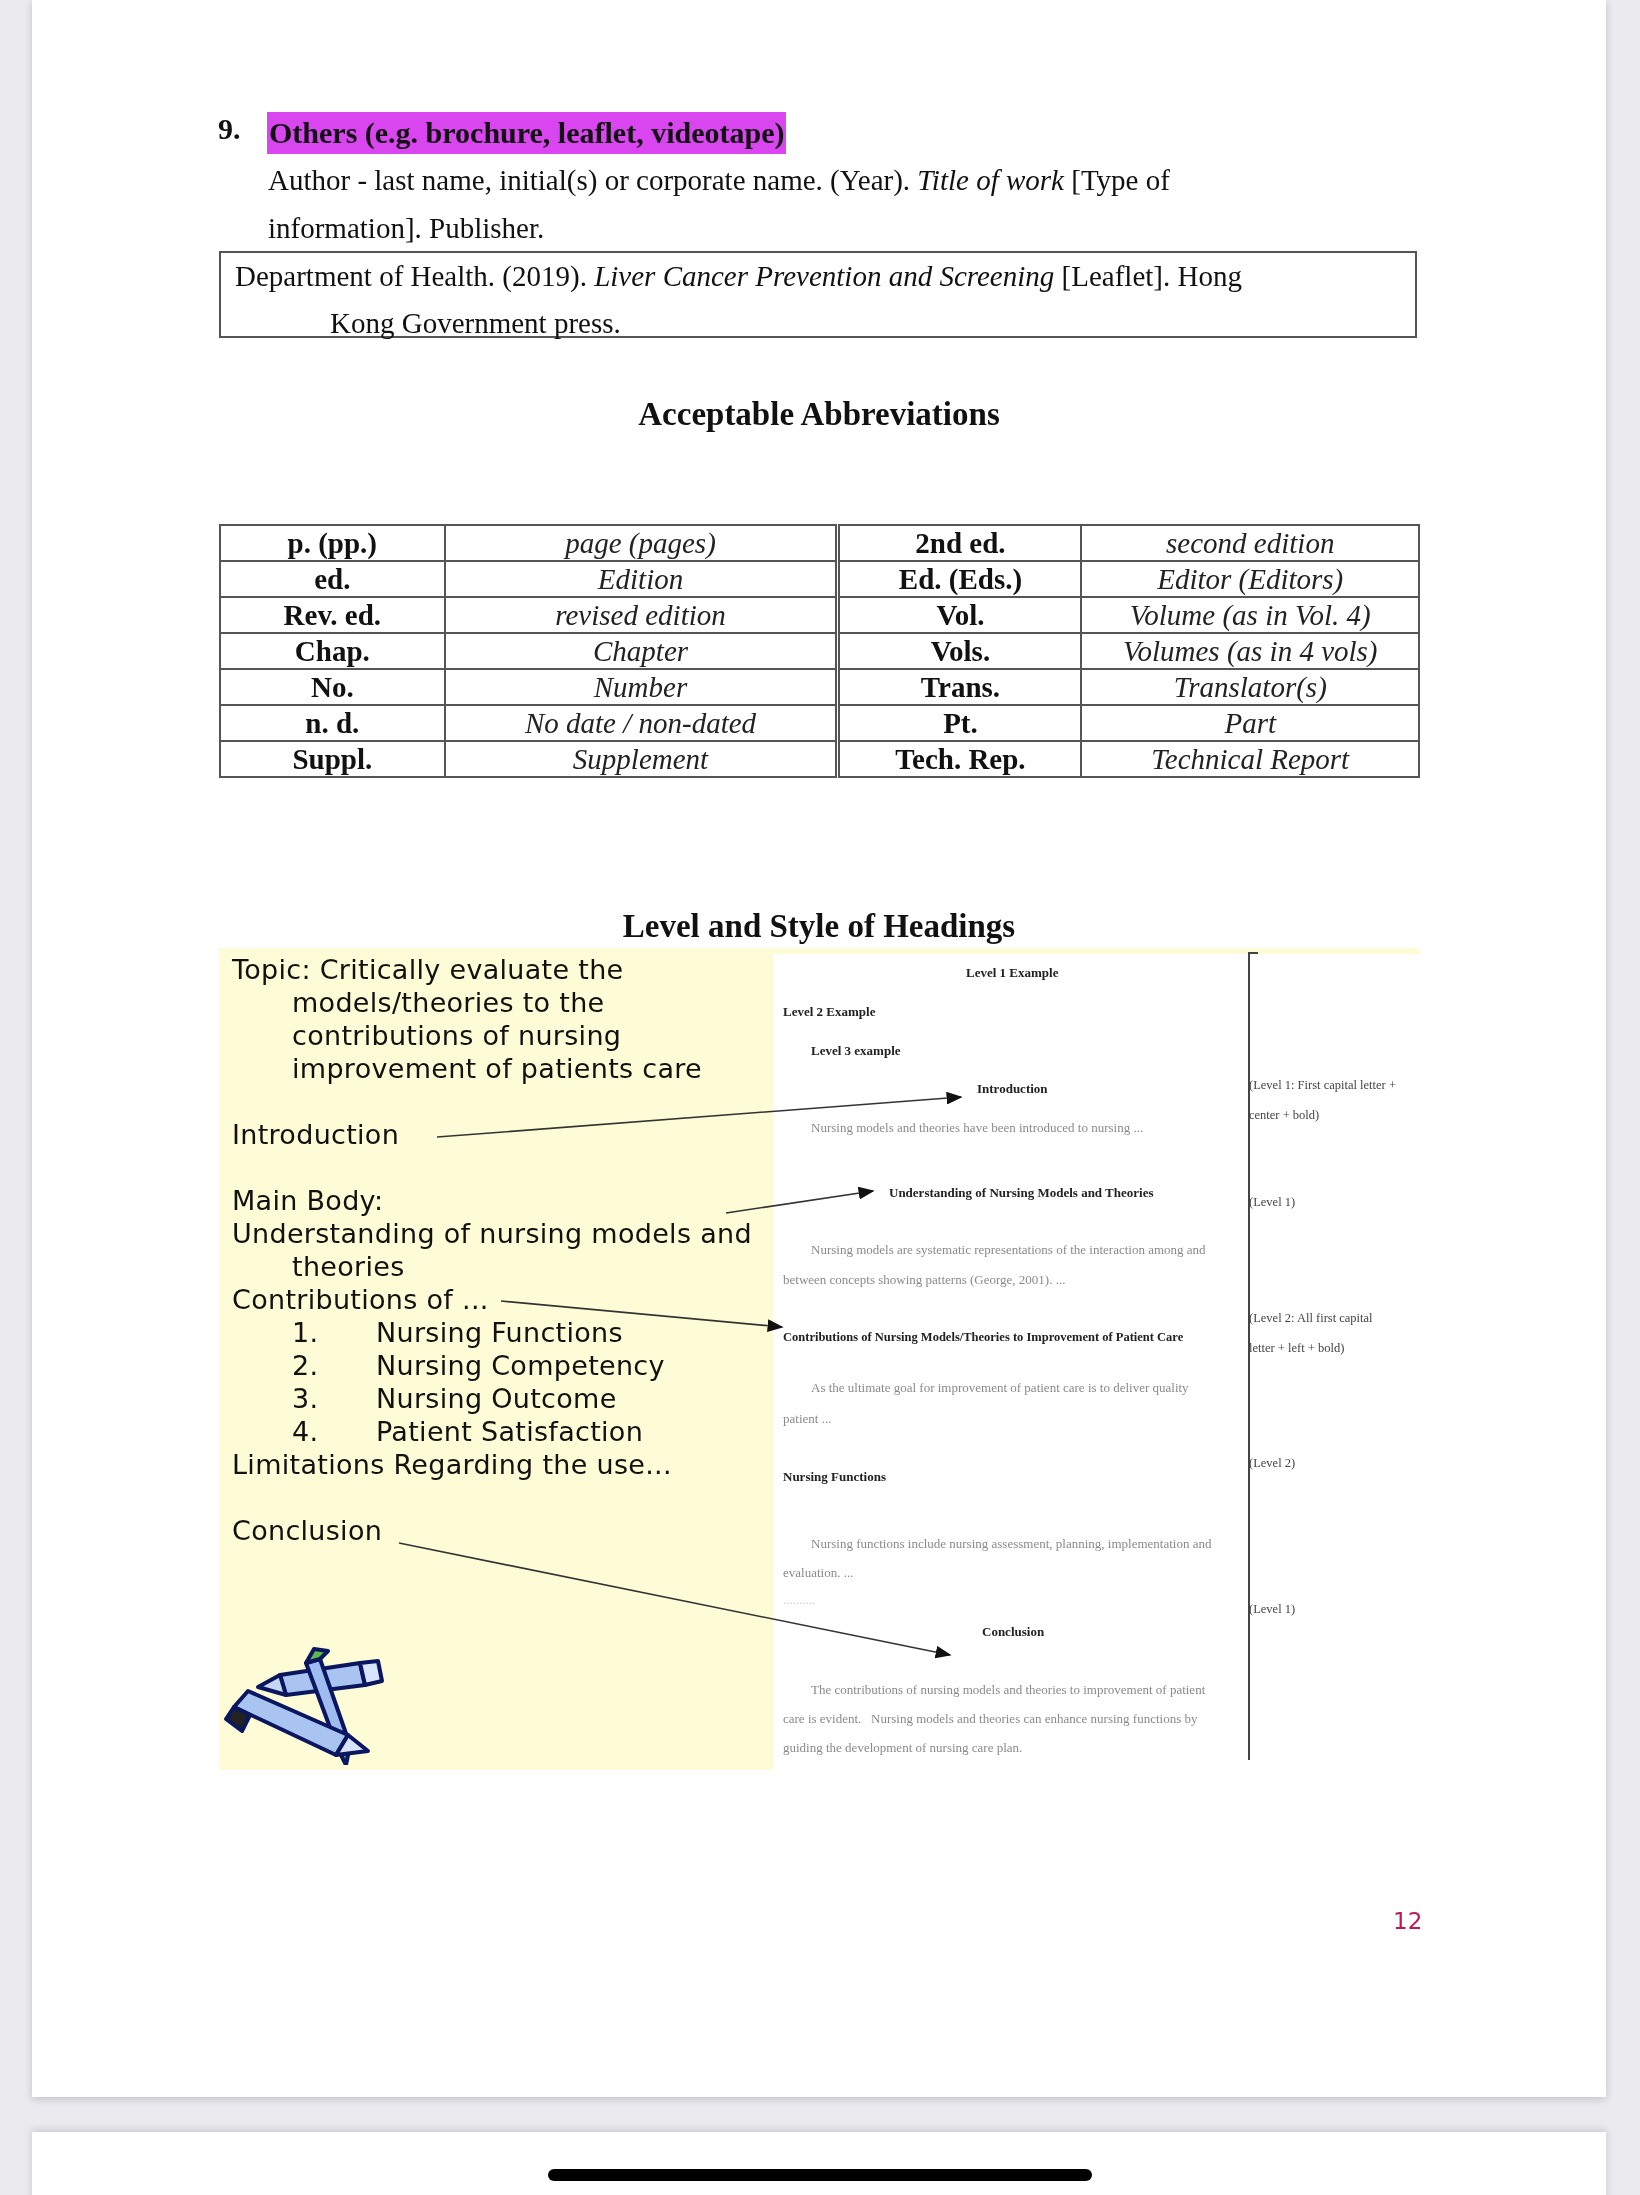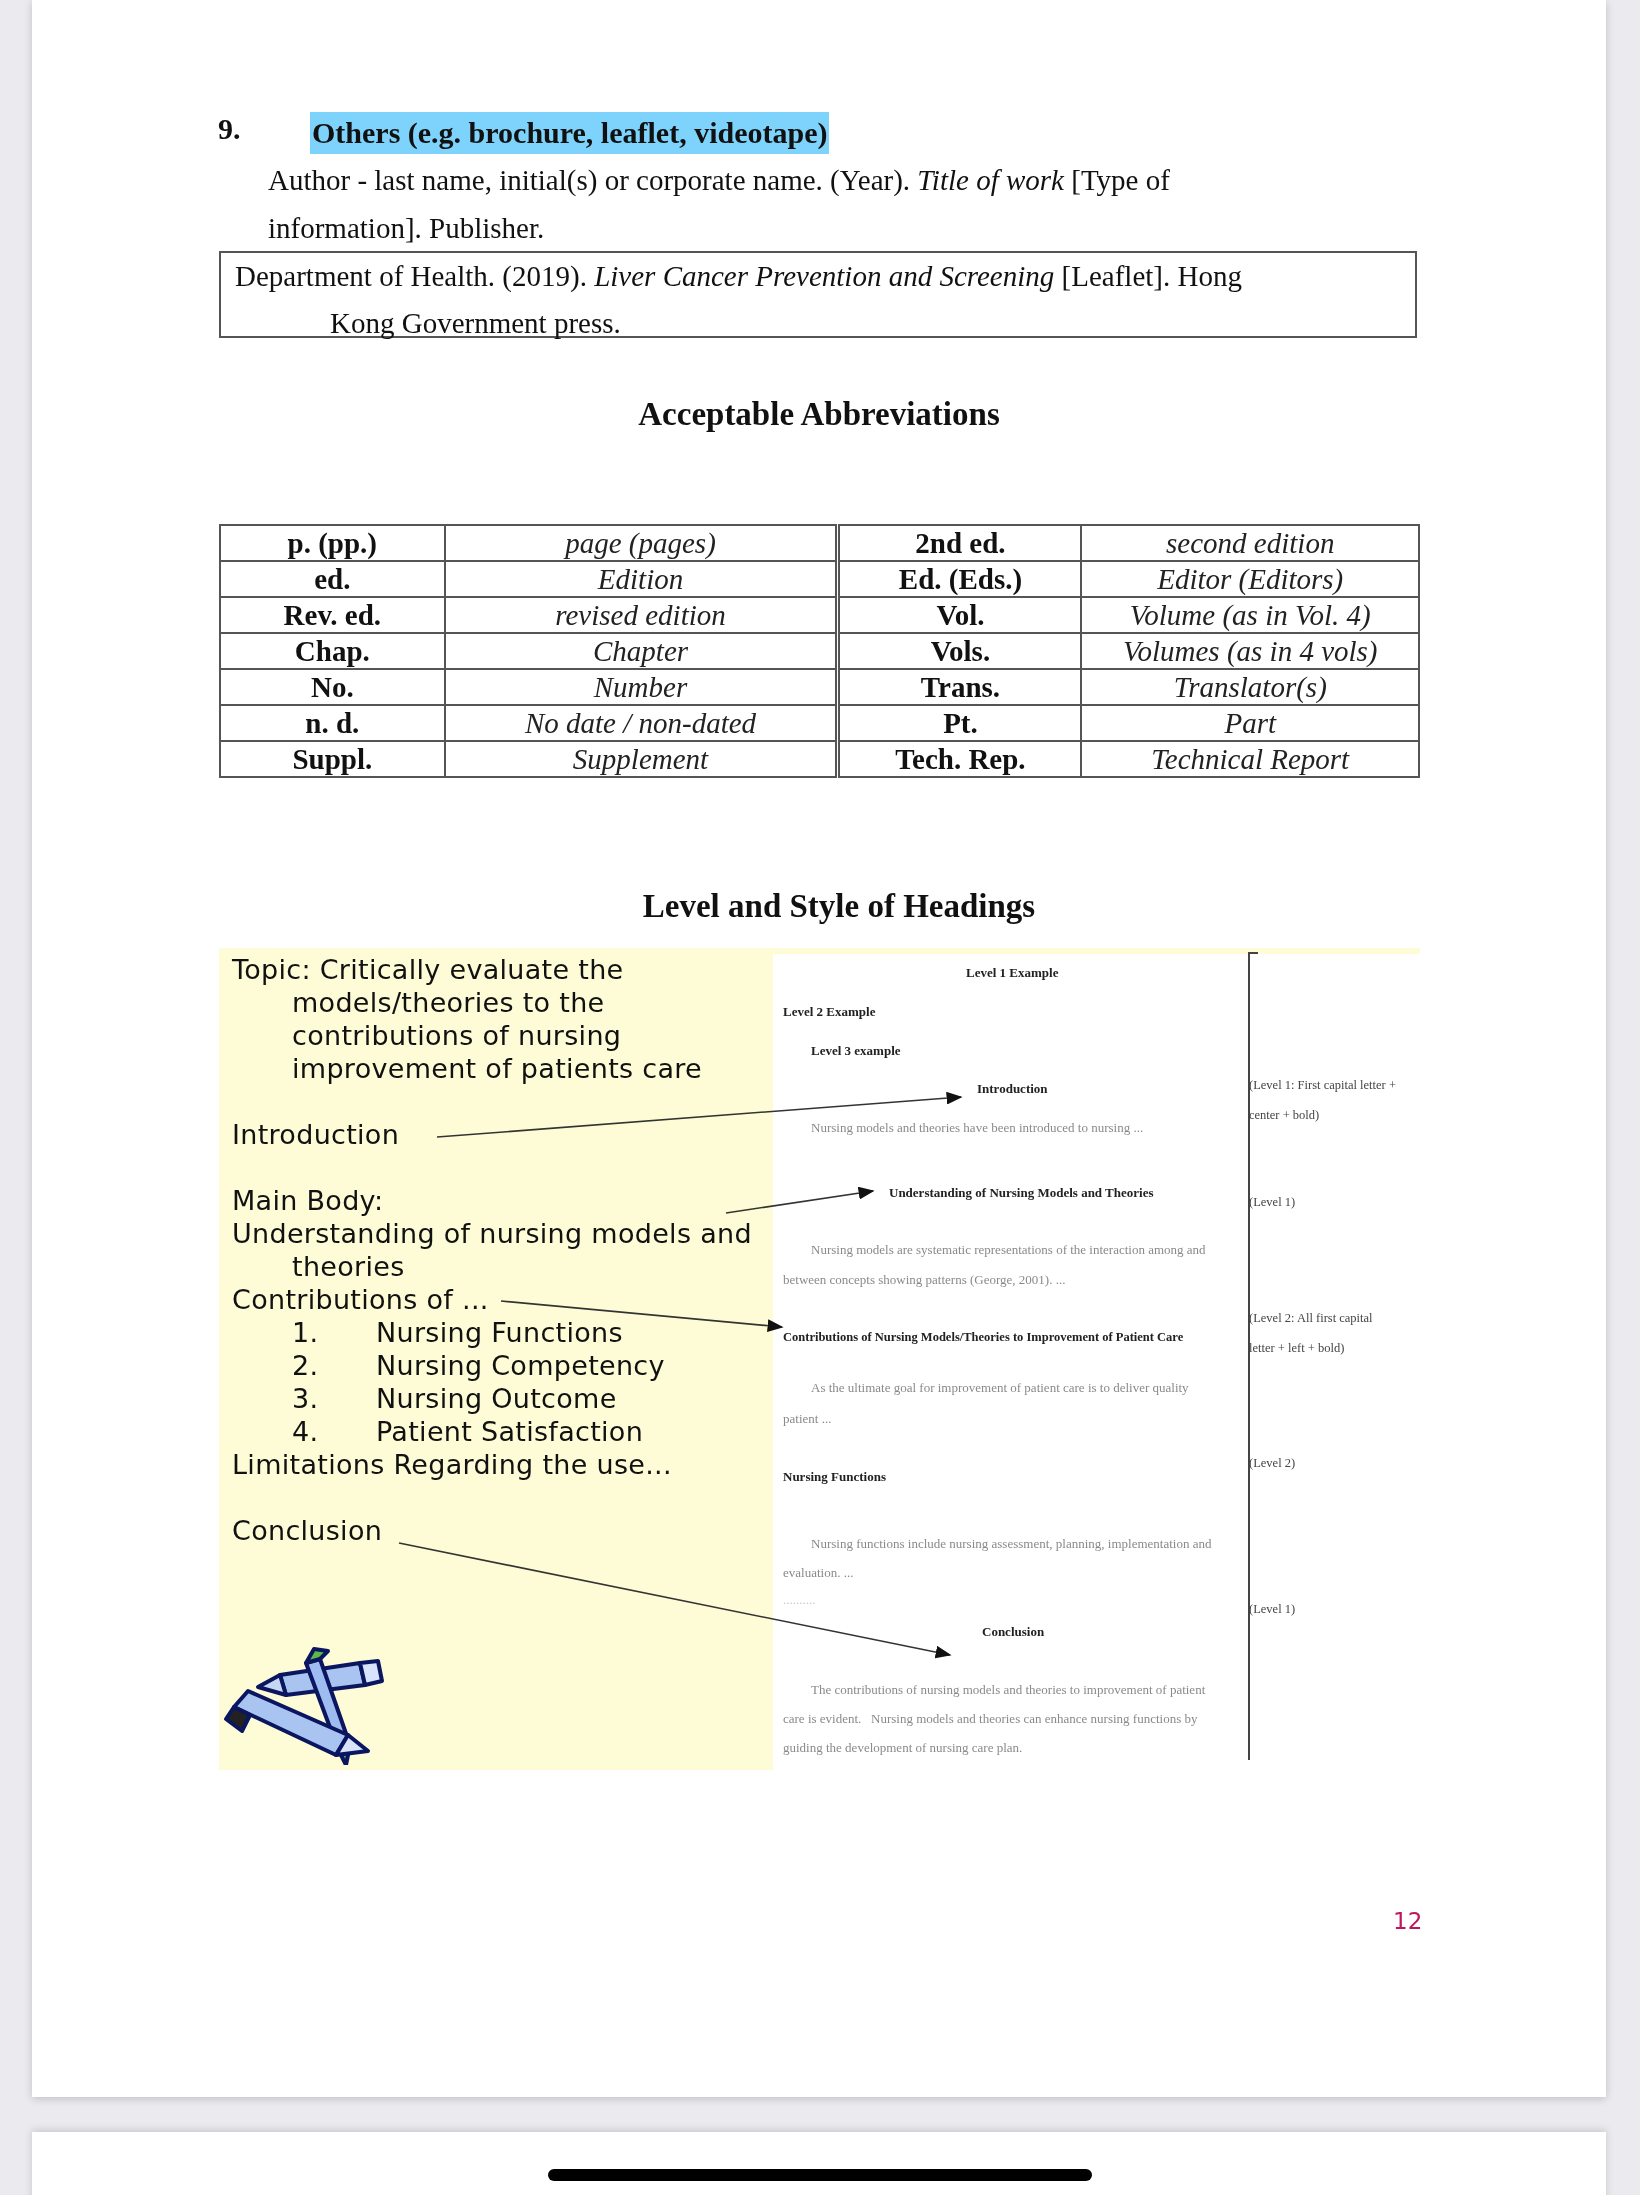--- a/index.html
+++ b/index.html
@@ -22,39 +22,39 @@
   .home-bar {
     position: absolute; left: 548px; top: 2169px; width: 544px; height: 12px;
     background: #000; border-radius: 6px;
   }
   .abs { position: absolute; }
 
   
   .sec-num { left: 218px; top: 112px; font-size: 30px; font-weight: bold; }
   .sec-title {
     left: 267px; top: 112px; font-size: 30px; font-weight: bold;
-    background: #7dd3fc; padding: 2px 2px; line-height: 38px; margin-left: 43px;
+    background: #d946ef; padding: 2px 2px; line-height: 38px;
   }
   .fmt-line { left: 268px; font-size: 29px; line-height: 47px; }
   .fmt1 { top: 157px; }
   .fmt2 { top: 205px; }
 
   .ref-box {
     left: 219px; top: 251px; width: 1198px; height: 87px;
     border: 2px solid #555; box-sizing: border-box;
     font-size: 29px; line-height: 47px; padding: 0 14px;
   }
   .ref-box .l2 { padding-left: 95px; }
 
   .h-center {
     left: 32px; width: 1574px; text-align: center;
     font-size: 33px; font-weight: bold;
   }
   .h-abbr { top: 396px; }
-  .h-levels { top: 888px; padding-left: 20px; }
+  .h-levels { top: 908px; }
 
   
   table.abbr {
     position: absolute; left: 219px; top: 524px;
     border-collapse: collapse; width: 1201px;
     font-size: 29px;
   }
   table.abbr td {
     border: 2px solid #555; height: 34px; padding: 0;
     text-align: center; line-height: 33px;

